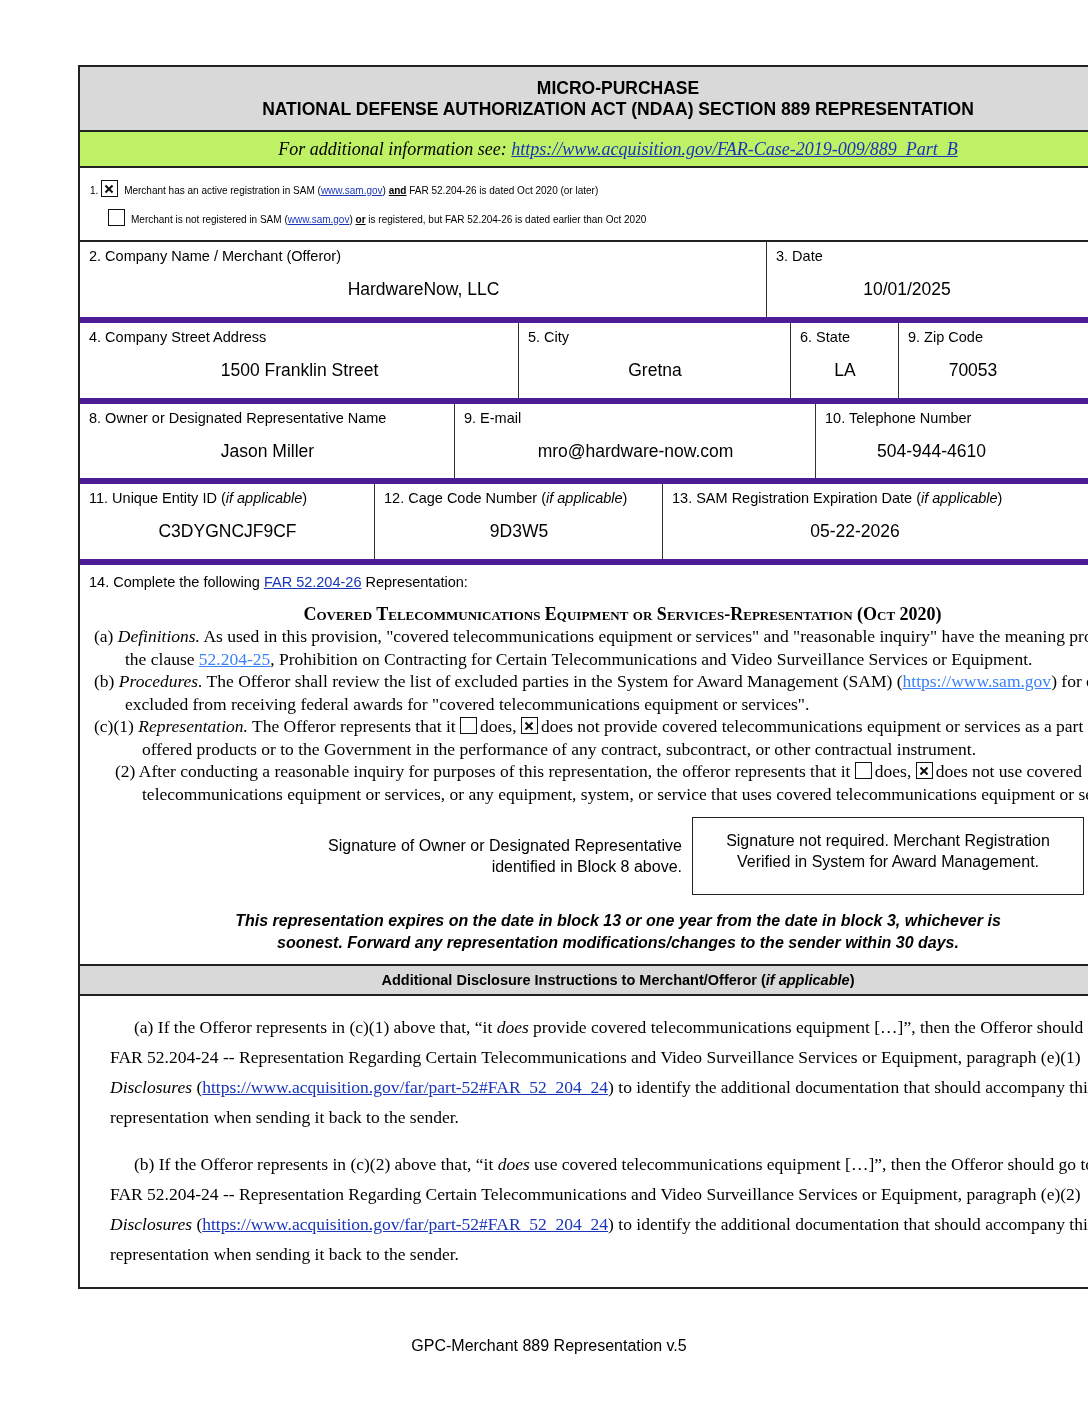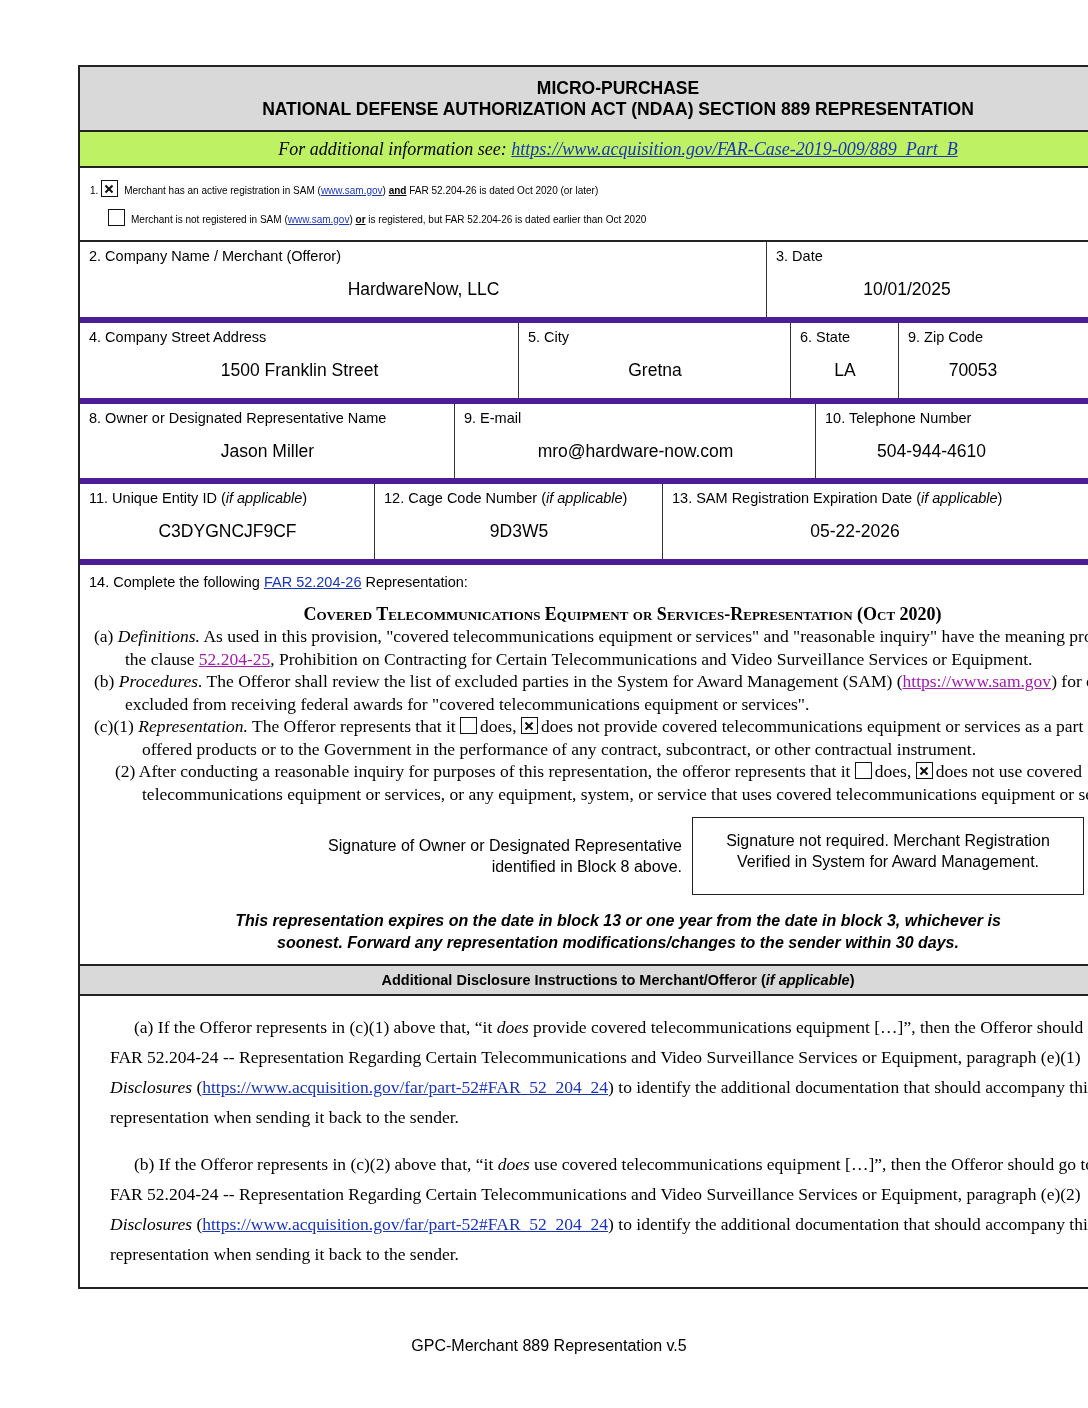--- a/index.html
+++ b/index.html
@@ -3,21 +3,21 @@
 <meta charset="utf-8">
 <style>
   html, body { margin:0; padding:0; background:#ffffff; }
   body { width:1088px; height:1408px; position:relative; font-family:"Liberation Sans", sans-serif; color:#000; }
   .form { position:absolute; left:78px; top:65px; width:1080px; border:2px solid #222; box-sizing:border-box; }
   .sec { border-bottom:2px solid #222; box-sizing:border-box; position:relative; }
   .sec:last-child { border-bottom:none; }
   .hdr { background:#d9d9d9; text-align:center; font-weight:bold; font-size:17.5px; line-height:21px; padding:11px 0 10px; }
   .info { background:#bef264; text-align:center; font-family:"Liberation Serif", serif; font-style:italic; font-size:18px; padding:7px 0 6px; }
   a, .lnk { color:#1a35b8; text-decoration:underline; }
-  .serif-link { color:#a21caf; }
+  .serif-link { color:#3b82f6; }
   .q1 { font-size:10px; padding:8px 0 6px 10px; line-height:29px; }
   .cb { display:inline-block; width:17px; height:17px; border:1.5px solid #111; box-sizing:border-box; vertical-align:-3px; position:relative; margin-right:6px; }
   .cb.x::before, .cb.x::after { content:""; position:absolute; left:2px; top:6.5px; width:10px; height:2px; background:#111; }
   .cb.x::before { transform:rotate(45deg); }
   .cb.x::after { transform:rotate(-45deg); }
   .row { display:flex; border-bottom:6px solid #4c1d95; }
   .cell { box-sizing:border-box; border-right:1px solid #333; padding:5px 8px 0 9px; }
   .cell:last-child { border-right:none; }
   .lbl { font-size:14.5px; line-height:18px; }
   .val { font-size:17.5px; text-align:center; padding:14px 0 10px; }

